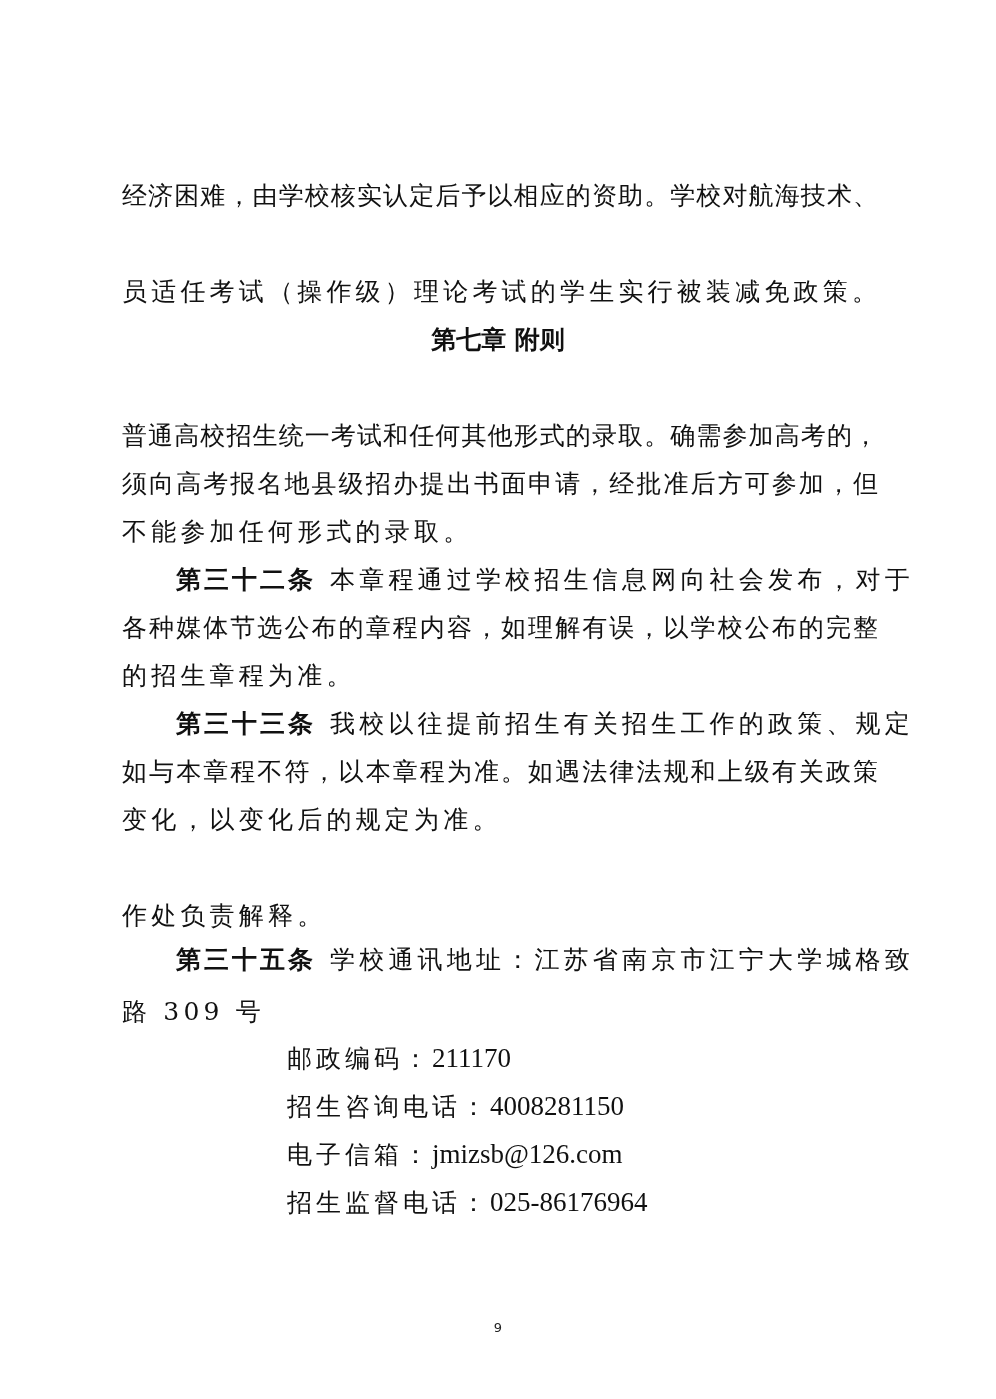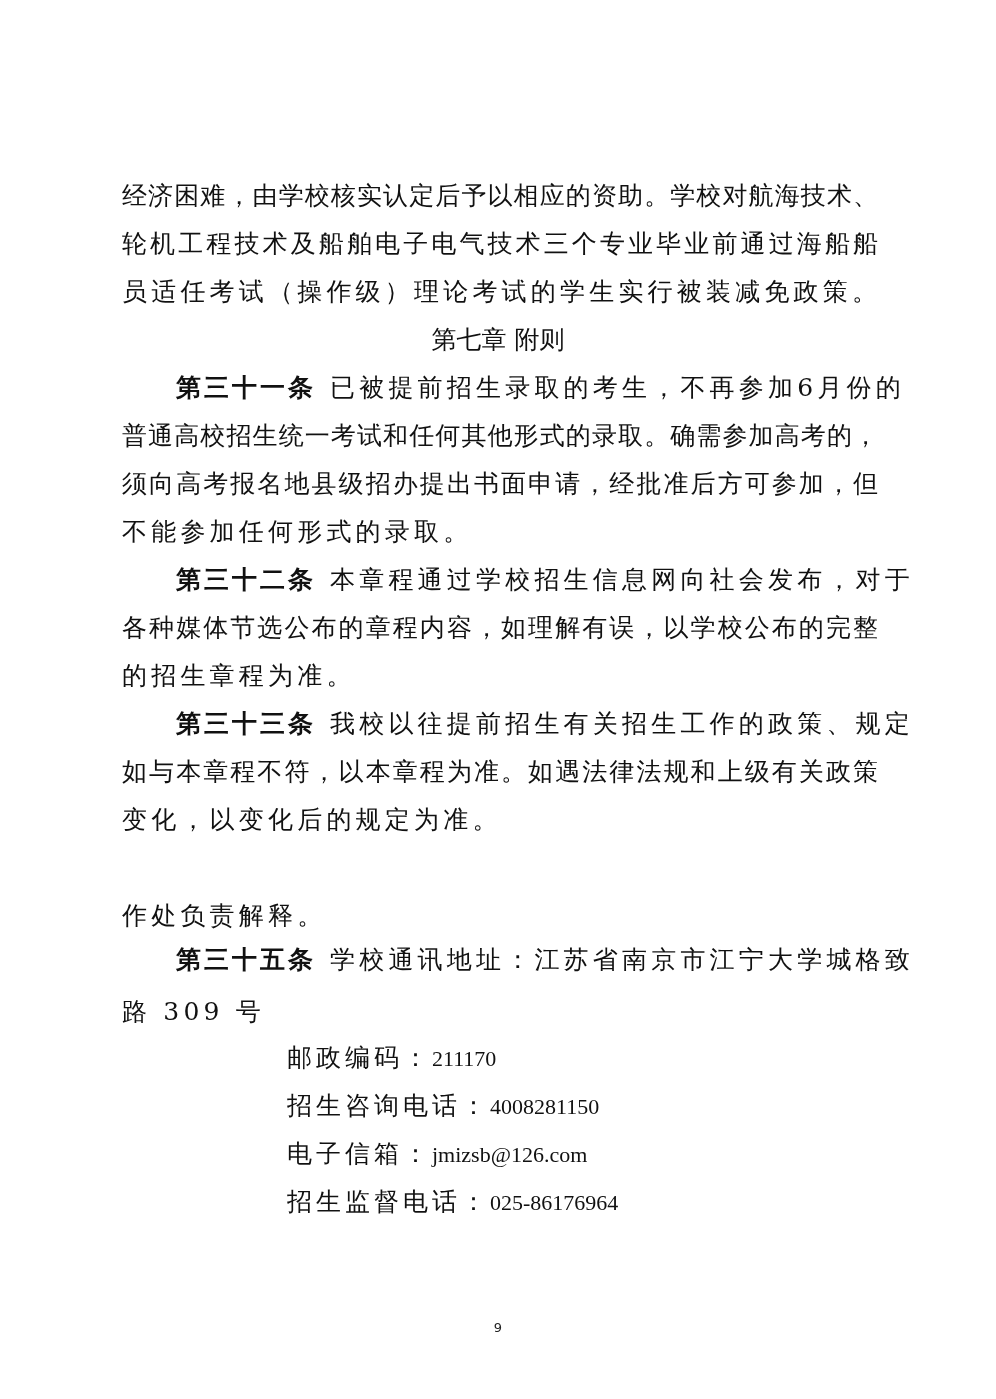--- a/index.html
+++ b/index.html
@@ -4,41 +4,37 @@
 <style>
   html, body { margin: 0; padding: 0; background: #ffffff; }
   body { width: 996px; height: 1399px; position: relative; overflow: hidden;
          font-family: "DejaVu Serif", "Liberation Serif", serif; color: #111; }
   .page { position: absolute; left: 0; top: 0; width: 980px; height: 1399px; }
   .line { position: absolute; left: 122px; width: 756px; font-size: 25px; height: 48px; line-height: 48px;
           white-space: nowrap; letter-spacing: 4.2px; }
   .just { text-align-last: justify; text-align: justify; letter-spacing: 0; }
   .ind { left: 176px; width: 702px; }
   .b { font-weight: bold; letter-spacing: 3px; margin-right: 14px; }
-  .h { position: absolute; left: 0; width: 996px; text-align: center; font-size: 25px; font-weight: normal;
+  .h { position: absolute; left: 0; width: 996px; text-align: center; font-size: 25px; font-weight: bold;
        height: 48px; line-height: 48px; }
   .contact { position: absolute; left: 287px; font-size: 25px; height: 48px; line-height: 48px; white-space: nowrap; letter-spacing: 4px; }
-  .contact .v { letter-spacing: 0; font-family: "Liberation Serif", serif; font-size: 22px; }
+  .contact .v { letter-spacing: 0; font-family: "Liberation Serif", serif; font-size: 27px; }
   .pg { position: absolute; left: 0; width: 996px; top: 1320px; text-align: center; font-size: 13px;
         font-family: "DejaVu Sans", sans-serif; color: #222; }
 </style>
 </head>
 <body>
 
 <div class="page">
 
   <div class="line just" style="top:172px">经济困难，由学校核实认定后予以相应的资助。学校对航海技术、</div>
-  <div class="line just" style="top:220px">轮机工程技术及船舶电子电气技术三个专业毕业前通过海船船</div>
   <div class="line" style="top:268px">员适任考试（操作级）理论考试的学生实行被装减免政策。</div>
 
   <div class="h" style="top:316px">第七章  附则</div>
 
-  <div class="line ind" style="top:364px">
-    <span class="b">第三十一条</span><span>已被提前招生录取的考生，不再参加6月份的</span>
-  </div>
   <div class="line just" style="top:412px">普通高校招生统一考试和任何其他形式的录取。确需参加高考的，</div>
   <div class="line just" style="top:460px">须向高考报名地县级招办提出书面申请，经批准后方可参加，但</div>
   <div class="line ind" style="top:556px">
     <span class="b">第三十二条</span><span>本章程通过学校招生信息网向社会发布，对于</span>
   </div>
 
   <div class="line" style="top:508px">不能参加任何形式的录取。</div>
   <div class="line just" style="top:604px">各种媒体节选公布的章程内容，如理解有误，以学校公布的完整</div>
   <div class="line" style="top:652px">的招生章程为准。</div>
 

